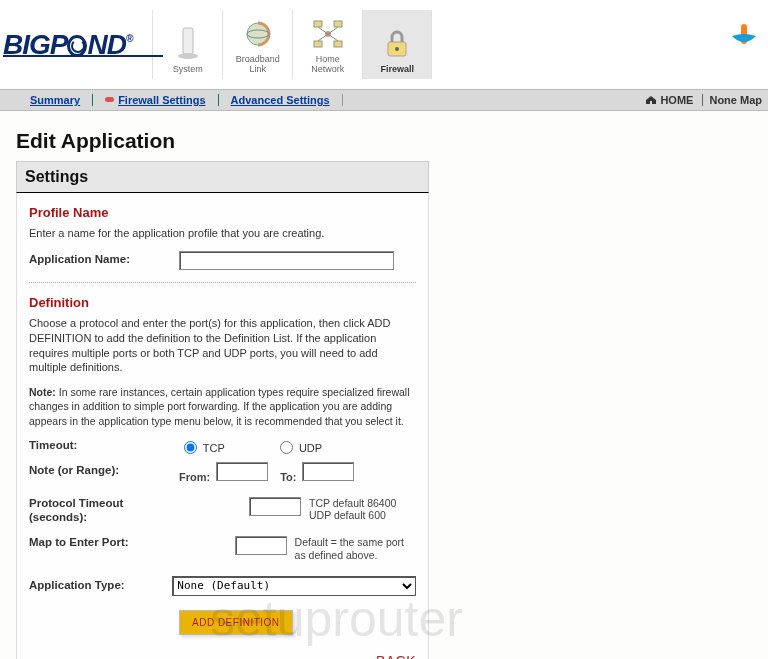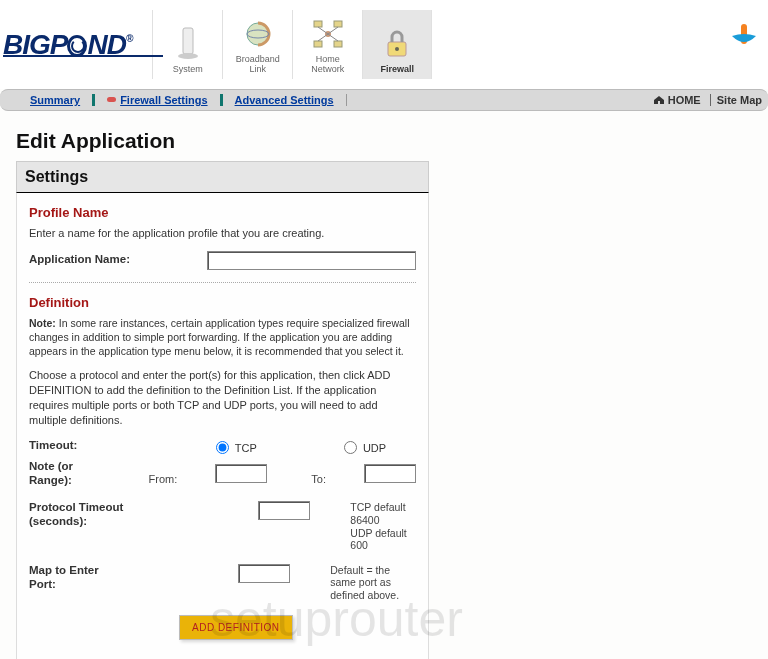--- a/index.html
+++ b/index.html
@@ -90,32 +90,31 @@
   }
   .subnav {
     background: #d9d9d9;
     height: 22px;
     border-top: 1px solid #bbb;
     border-bottom: 1px solid #bbb;
     display: flex;
     align-items: center;
     padding: 0 12px;
     position: relative;
-    border-radius: 8px;
   }
   .subnav a {
     color: #003a9d;
     font-weight: bold;
     font-size: 11px;
     text-decoration: underline;
     cursor: pointer;
   }
   .subnav-item {
     padding: 0 12px;
-    border-left: 3px solid #0f766e;
+    border-left: 1px solid #0f766e;
   }
   .subnav-item:first-child { border-left: none; padding-left: 18px; }
   .subnav-bullet {
     display: inline-block;
     width: 9px; height: 5px;
     border-radius: 3px;
     background: #d9534f;
     margin-right: 4px;
     vertical-align: 2px;
   }
@@ -168,21 +167,20 @@
     color: #333;
     font-size: 11px;
     margin-bottom: 10px;
     line-height: 1.35;
   }
   .note { font-size: 10.5px; }
   .field-row {
     display: flex;
     align-items: center;
     margin-bottom: 6px;
-    gap: 32px;
   }
   .field-label {
     width: 150px;
     font-weight: bold;
     color: #333;
     font-size: 11.5px;
     line-height: 1.2;
   }
   .text-input {
     border: 1px solid #888;
@@ -191,21 +189,21 @@
     background: #fff;
     font-size: 11px;
     padding: 1px 3px;
   }
   .dotted-sep {
     border: none;
     border-top: 1px dotted #aaa;
     margin: 12px 0;
   }
   .radio-row input { vertical-align: -2px; }
-  .range-row .sub { font-size: 11px; color: #444; margin: 11px 6px 0 0; }
+  .range-row .sub { font-size: 11px; color: #444; margin: 11px 6px 0 0; font-weight: bold; }
   .hint {
     font-size: 10.5px;
     color: #444;
     margin-left: 8px;
     line-height: 1.2;
   }
   select.app-type {
     width: 255px;
     font-family: monospace;
     font-size: 11px;
@@ -313,42 +311,42 @@
 
 <div class="subnav">
   <span class="subnav-item"><a>Summary</a></span>
   <span class="subnav-item"><span class="subnav-bullet"></span><a>Firewall Settings</a></span>
   <span class="subnav-item" style="border-right:1px solid #999;"><a>Advanced Settings</a></span>
   <div class="subnav-right">
     <span><svg width="12" height="10" style="vertical-align:-1px">
           <path d="M1 5 L6 1 L11 5 V9 H7 V6 H5 V9 H1 Z" fill="#333"></path>
         </svg> <span>HOME</span></span>
     <span class="div"></span>
-    <span>Site Map</span>
+    <span>None Map</span>
   </div>
 </div>
 
 <div class="page-title">Edit Application</div>
 
 <div class="settings-panel">
   <div class="settings-header">Settings</div>
   <div class="settings-body">
 
     <div class="section-title">Profile Name</div>
     <div class="desc">Enter a name for the application profile that you are creating.</div>
     <div class="field-row">
       <div class="field-label">Application Name:</div>
       <input class="text-input" style="width: 215px;" value="">
     </div>
 
     <hr class="dotted-sep">
 
     <div class="section-title">Definition</div>
+    <div class="desc">Choose a protocol and enter the port(s) for this application, then click ADD DEFINITION to add the definition to the Definition List. If the application requires multiple ports or both TCP and UDP ports, you will need to add multiple definitions.</div>
     <div class="desc note"><b>Note:</b><span> In some rare instances, certain application types require specialized firewall changes in addition to simple port forwarding. If the application you are adding appears in the application type menu below, it is recommended that you select it.</span></div>
-    <div class="desc">Choose a protocol and enter the port(s) for this application, then click ADD DEFINITION to add the definition to the Definition List. If the application requires multiple ports or both TCP and UDP ports, you will need to add multiple definitions.</div>
 
     <div class="field-row radio-row">
       <div class="field-label">Timeout:</div>
       <label style="margin-right:50px"><input type="radio" name="proto" checked="" style=""> <span>TCP</span></label>
       <label><input type="radio" name="proto" style=""> <span>UDP</span></label>
     </div>
 
     <div class="field-row range-row">
       <div class="field-label">Note (or Range):</div>
       <span class="sub">From:</span>
@@ -365,20 +363,26 @@
 UDP default 600</div>
     </div>
 
     <div class="field-row" style="margin-top:12px;align-items:flex-start">
       <div class="field-label">Map to Enter Port:</div>
       <div style="width:70px"></div>
       <input class="text-input" style="width: 52px;" value="">
       <div class="hint" style="width:130px">Default = the same port as defined above.</div>
     </div>
 
+    <div class="field-row" style="margin-top:14px">
+      <div class="field-label">Application Type:</div>
+      <select class="app-type">
+        <option>None (Default)</option>
+      </select>
+    </div>
 
     <div style="margin-left:150px;margin-top:14px">
       <span class="add-def-btn">ADD DEFINITION</span>
     </div>
 
     <div class="back-btn">BACK</div>
     <div style="clear:both"></div>
   </div>
 </div>
 

